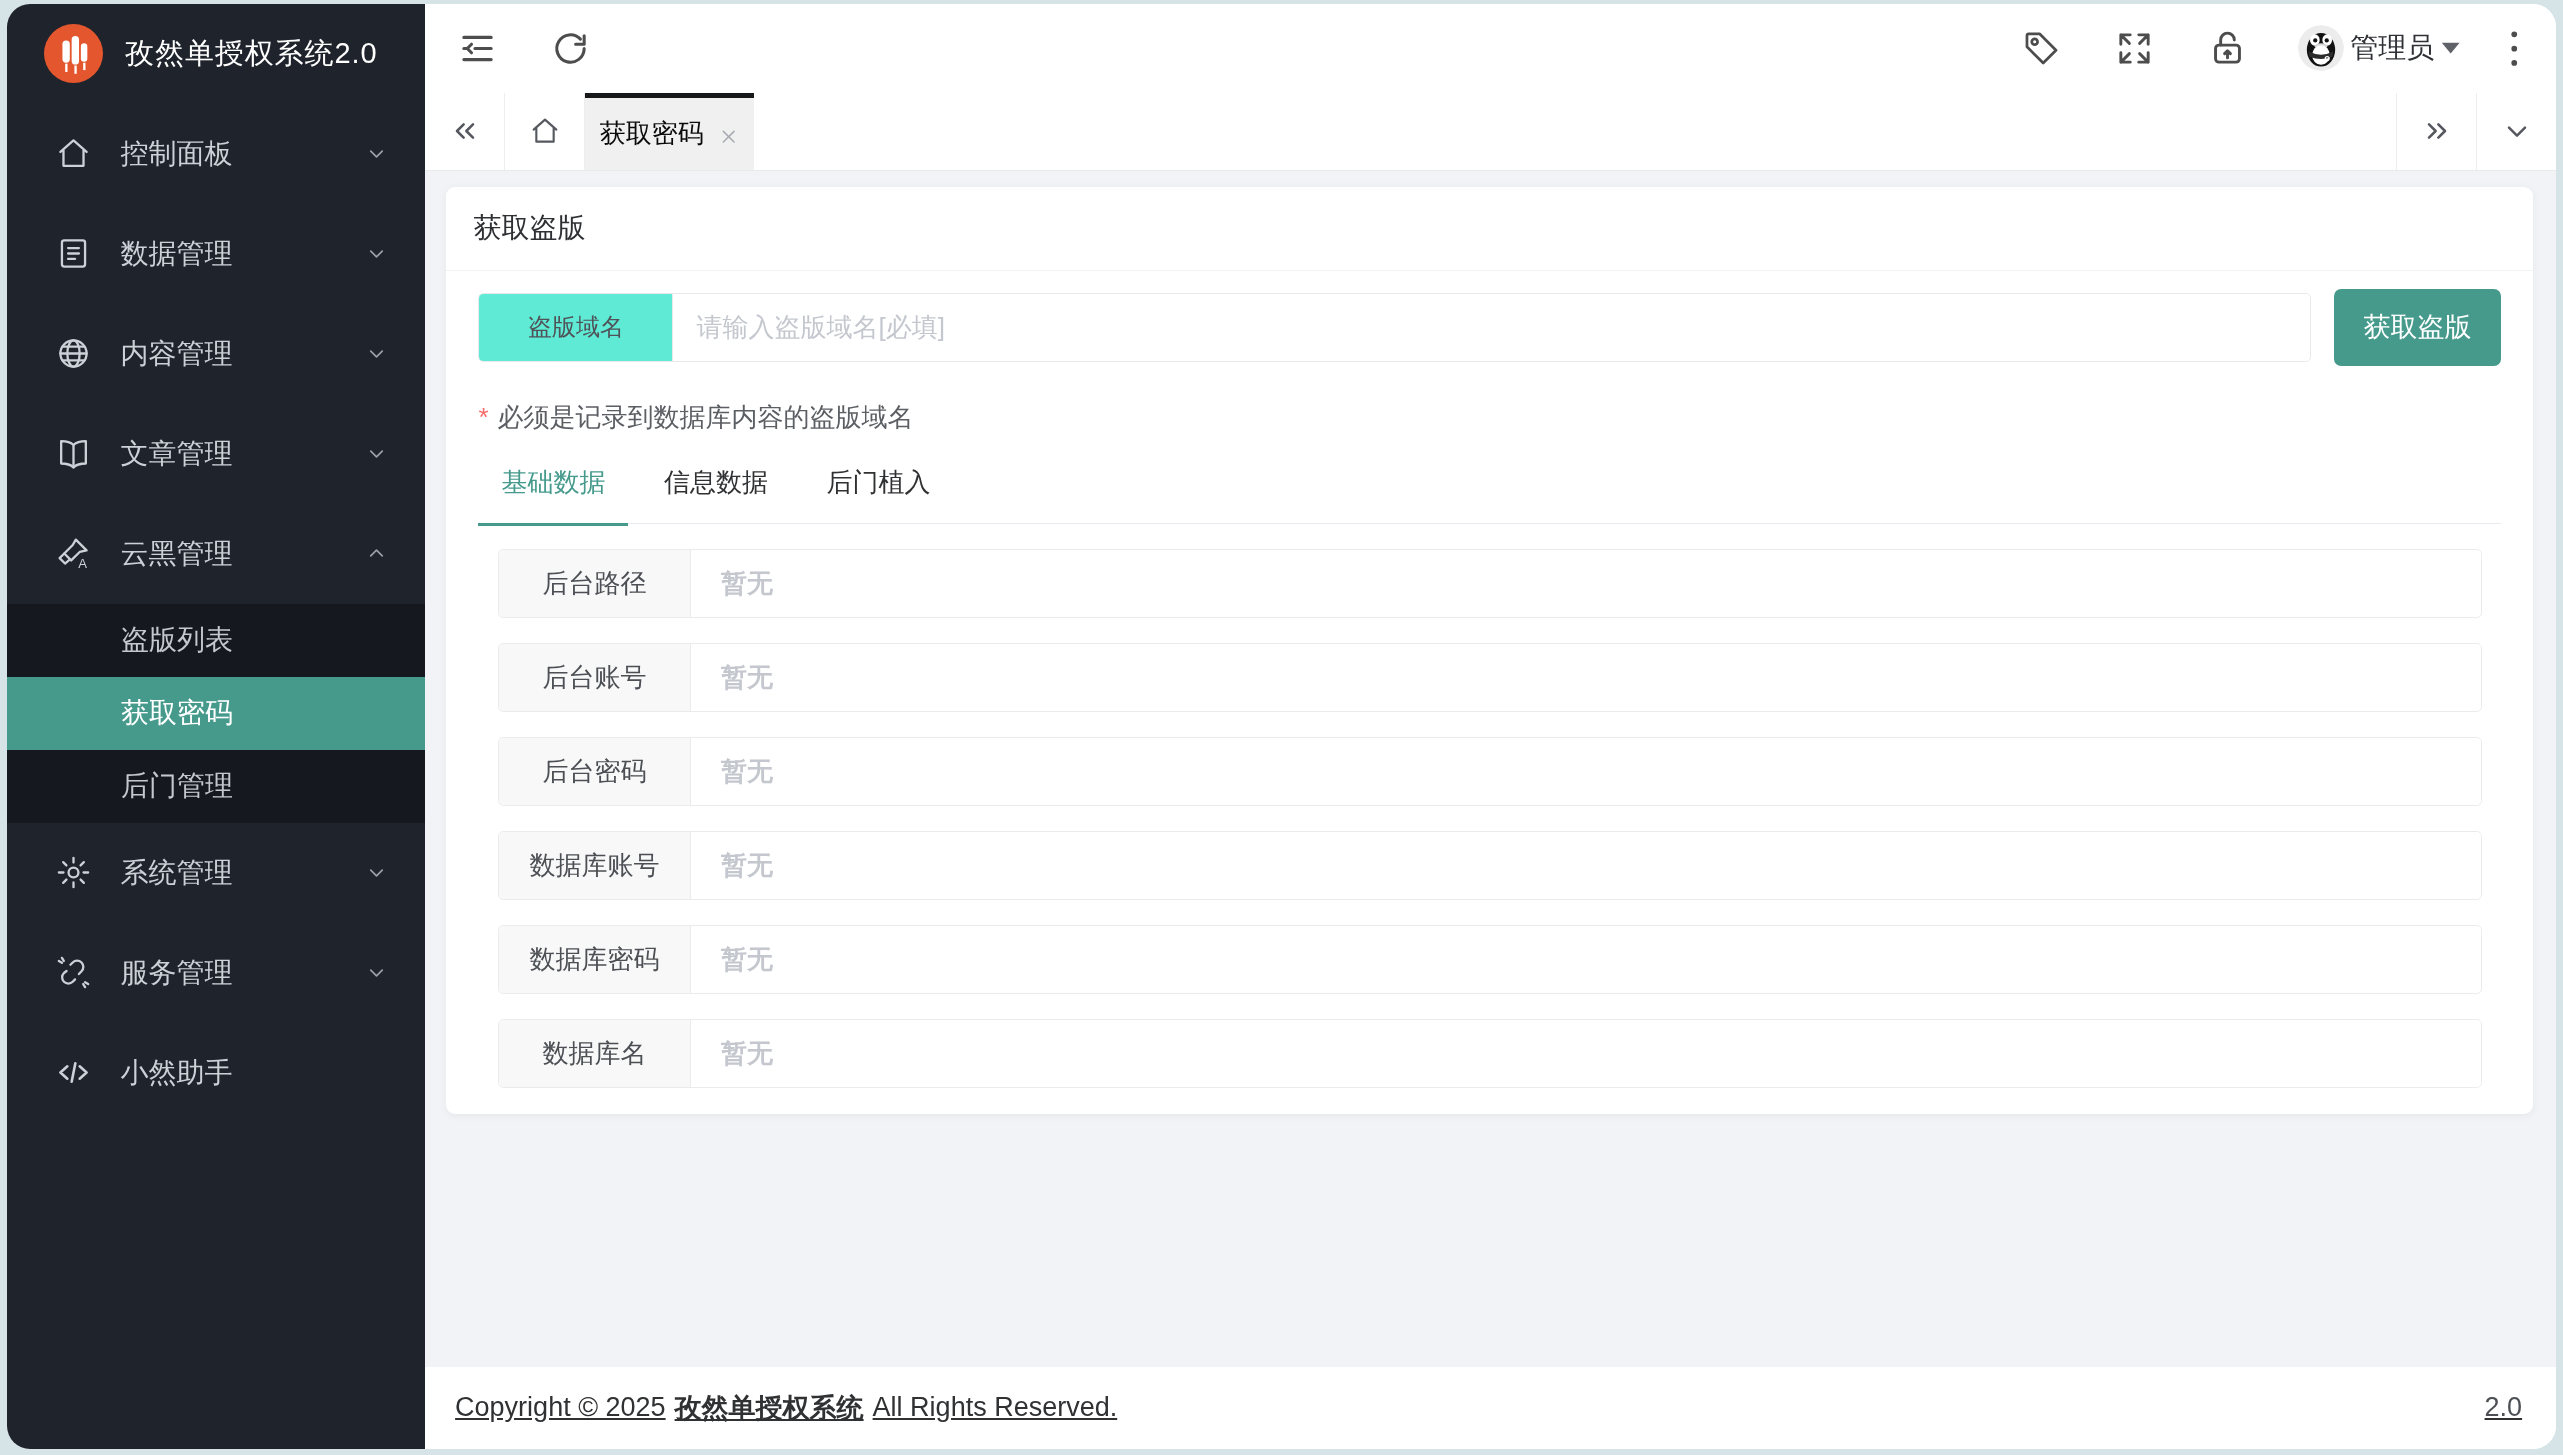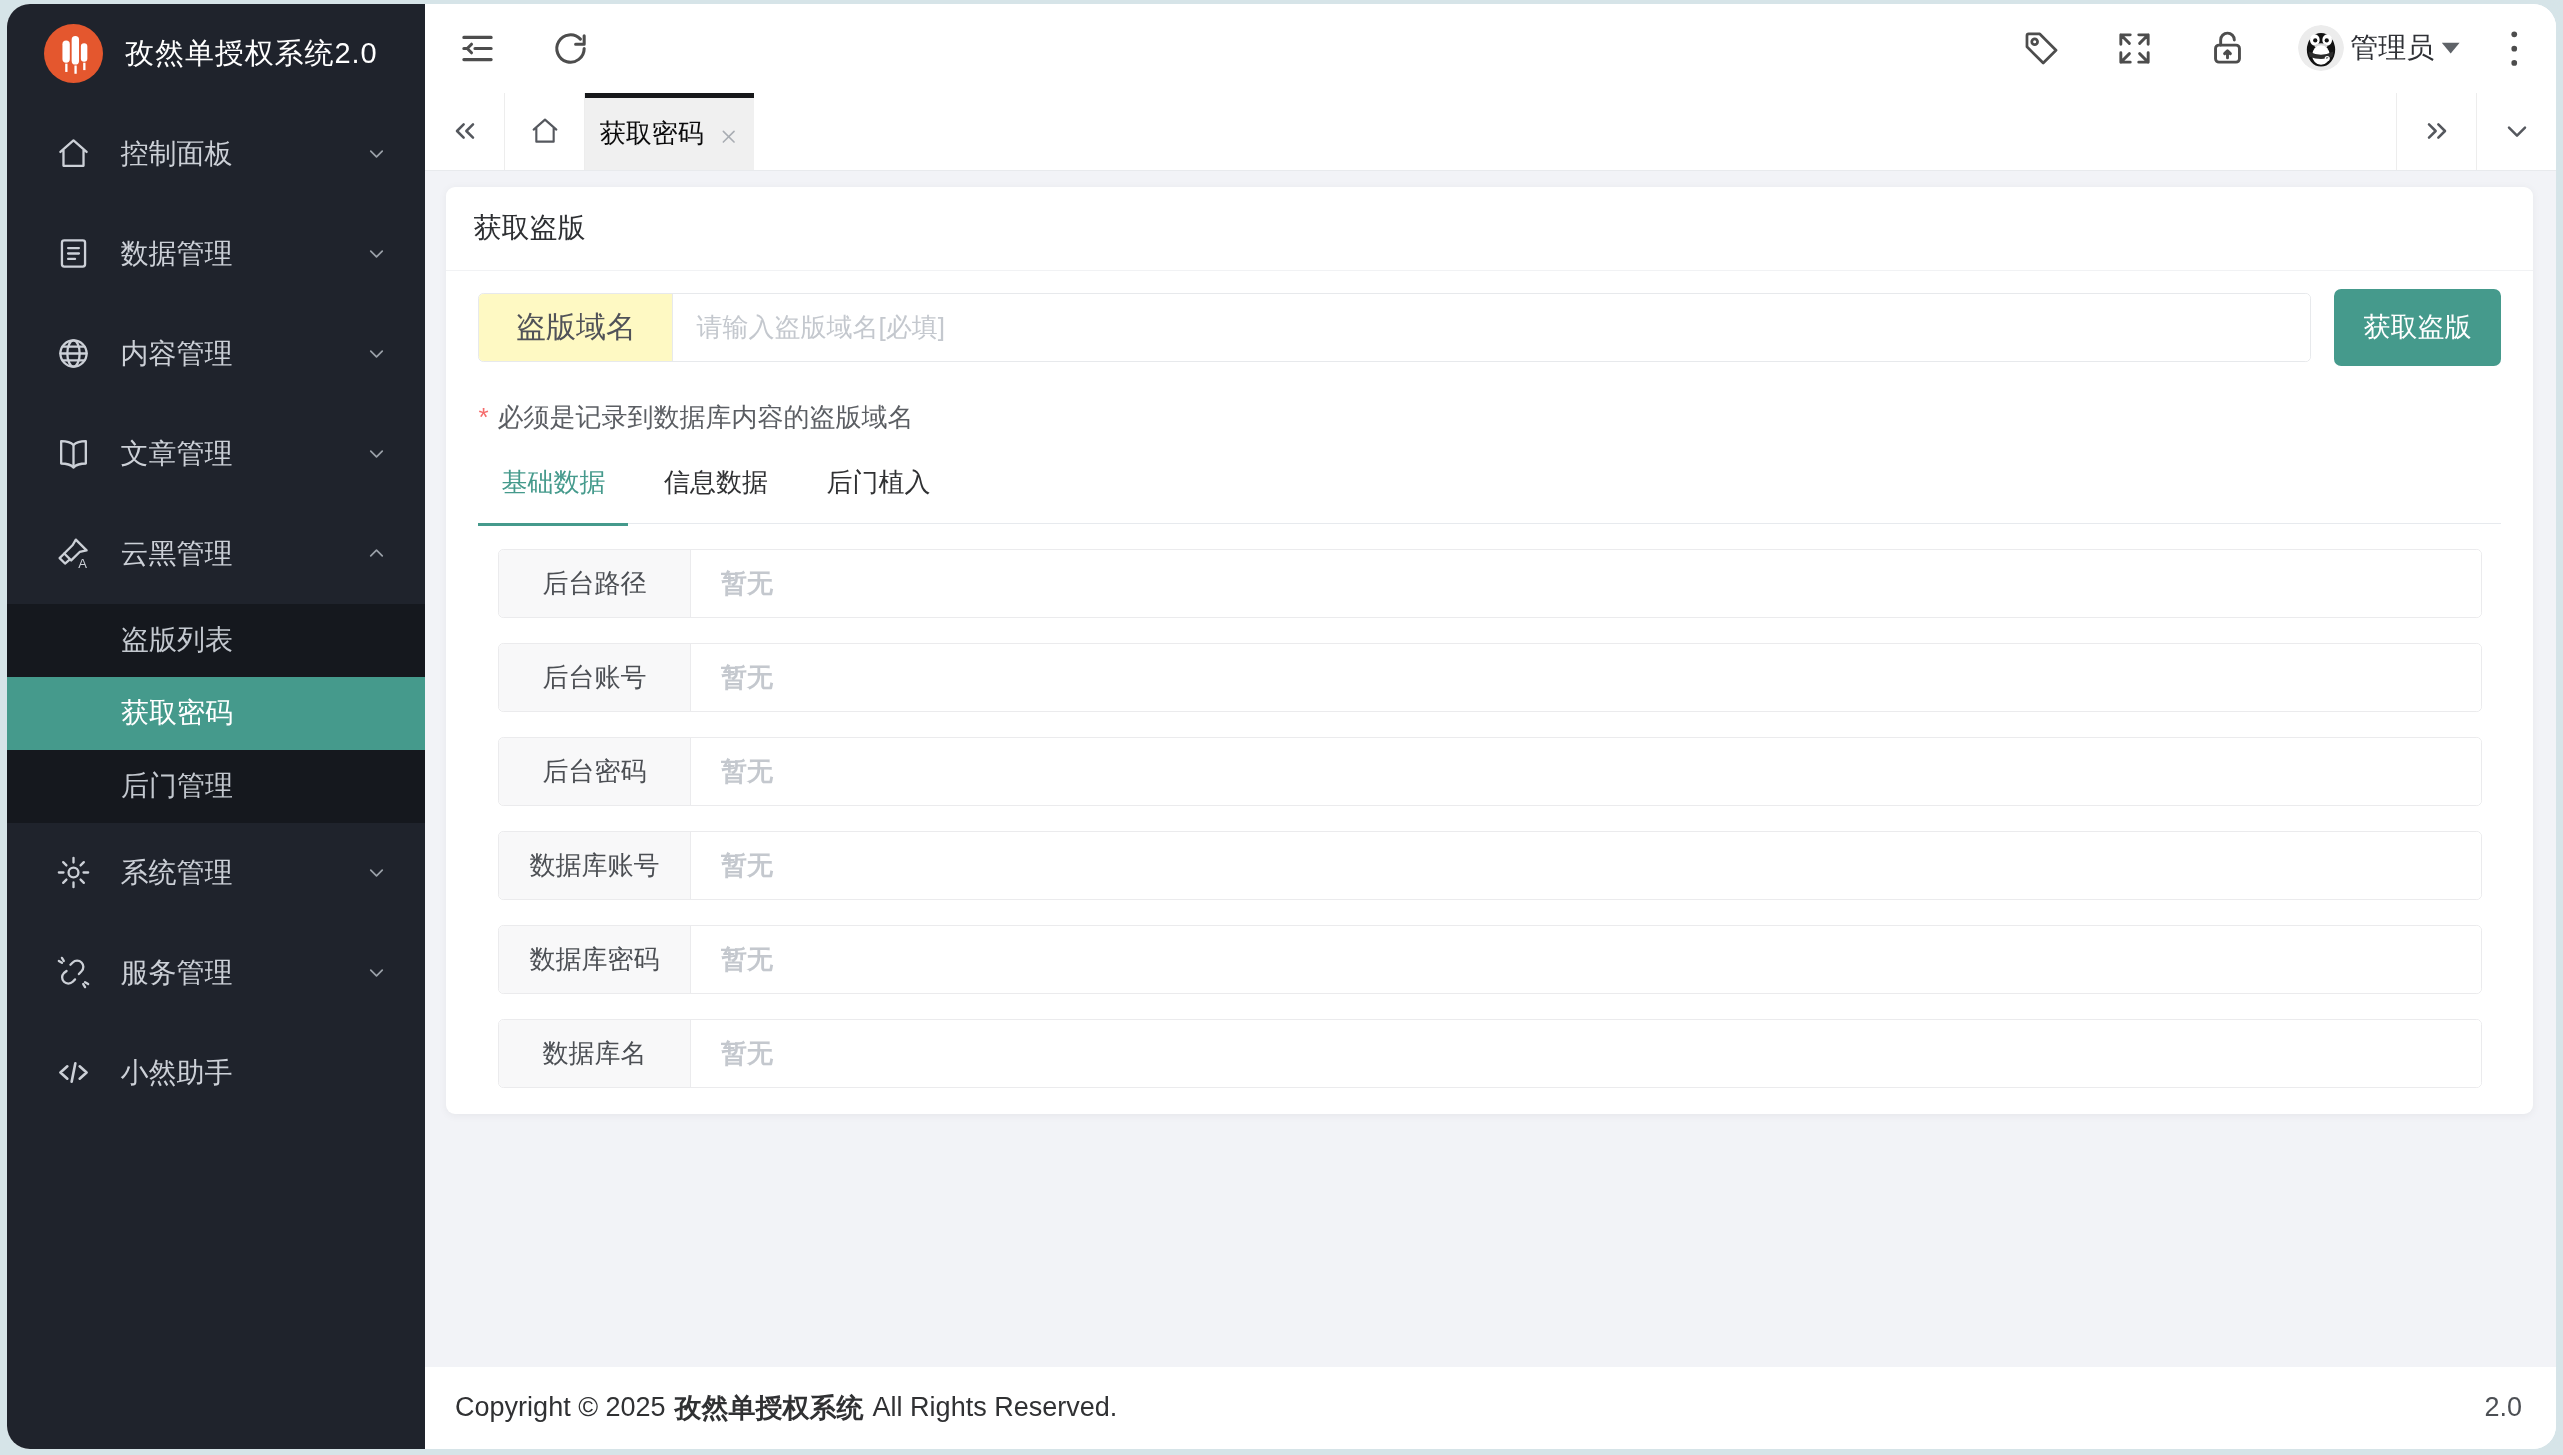--- a/index.html
+++ b/index.html
@@ -44,22 +44,22 @@
   .tab-spacer{flex:1;}
   
   .content{flex:1;background:#f2f3f7;overflow:hidden;}
   .card{margin:16px 23px 0 21.4px;height:927px;background:#fff;border-radius:9px;
     box-shadow:0 1.8px 9px rgba(0,0,0,0.05);overflow:hidden;}
   .card-header{height:84px;display:flex;align-items:center;padding:0 27px;font-size:28px;color:#2e3033;
     border-bottom:1.8px solid #f1f2f4;}
   .card-body{padding:18px 32px 0 32px;}
   .input-group{display:flex;align-items:center;}
   .ig-box{display:flex;flex:1;height:69px;border:1.8px solid #e7e9ec;border-radius:5.3px;overflow:hidden;background:#fff;}
-  .ig-label{width:194px;background:#fef9c3;border-right:1.8px solid #e7e9ec;display:flex;align-items:center;
-    justify-content:center;font-size:30px;color:#505258;flex-shrink:0;font-family:Liberation Mono, monospace;}
+  .ig-label{width:194px;background:#5eead4;border-right:1.8px solid #e7e9ec;display:flex;align-items:center;
+    justify-content:center;font-size:24px;color:#505258;flex-shrink:0;font-family:Liberation Mono, monospace;}
   .ig-input{flex:1;border:none;outline:none;font-size:26px;padding:0 23px;color:#333;
     font-family:"Liberation Sans","DejaVu Sans",sans-serif;}
   .ig-input::placeholder{color:#c4c8ce;}
   .submit-btn{width:167px;height:77px;margin-left:23px;flex-shrink:0;background:#459a8c;color:#fff;border:none;
     border-radius:7.1px;font-size:27px;cursor:pointer;font-family:"Liberation Sans","DejaVu Sans",sans-serif;}
   .note-row{margin-top:34px;font-size:26px;color:#5b5e63;}
   .note-star{color:#f56c6c;margin-right:9px;}
   
   .tabs{margin-top:30px;display:flex;border-bottom:1.8px solid #e7eaee;}
   .tab-item{padding:0 23px 23px 23px;margin-right:12.5px;font-size:26px;color:#303133;cursor:pointer;
@@ -67,21 +67,21 @@
   .tab-item.active{color:#459a8c;border-bottom-color:#459a8c;}
   
   .field-list{margin:25px 19.6px 0 19.6px;}
   .frow{display:flex;height:69px;border:1.8px solid #ebebed;border-radius:5.3px;overflow:hidden;margin-bottom:25px;background:#fff;}
   .frow-label{width:192px;background:#f8f8f9;border-right:1.8px solid #ebebed;display:flex;align-items:center;
     justify-content:center;font-size:26px;color:#4c4f54;flex-shrink:0;}
   .frow-input{flex:1;border:none;outline:none;font-size:26px;padding:0 30px;color:#333;
     font-family:"Liberation Sans","DejaVu Sans",sans-serif;font-weight:bold;}
   .frow-input::placeholder{color:#c4c8ce;}
   
-  .footer{height:82px;background:#fff;display:flex;align-items:center;padding:0 34px 0 30px;font-size:27px;color:#303133;flex-shrink:0;}
+  .footer{height:82px;background:#fff;display:flex;align-items:center;padding:0 34px 0 30px;font-size:27px;color:#303133;flex-shrink:0;text-decoration:underline;}
   .footer .brand{font-weight:bold;margin:0 9px;}
   .footer-spacer{flex:1;}
   .footer-version{color:#4c4f54;}
 </style>
 </head>
 <body>
 
 <div class="window">
 
   <div class="sidebar">

